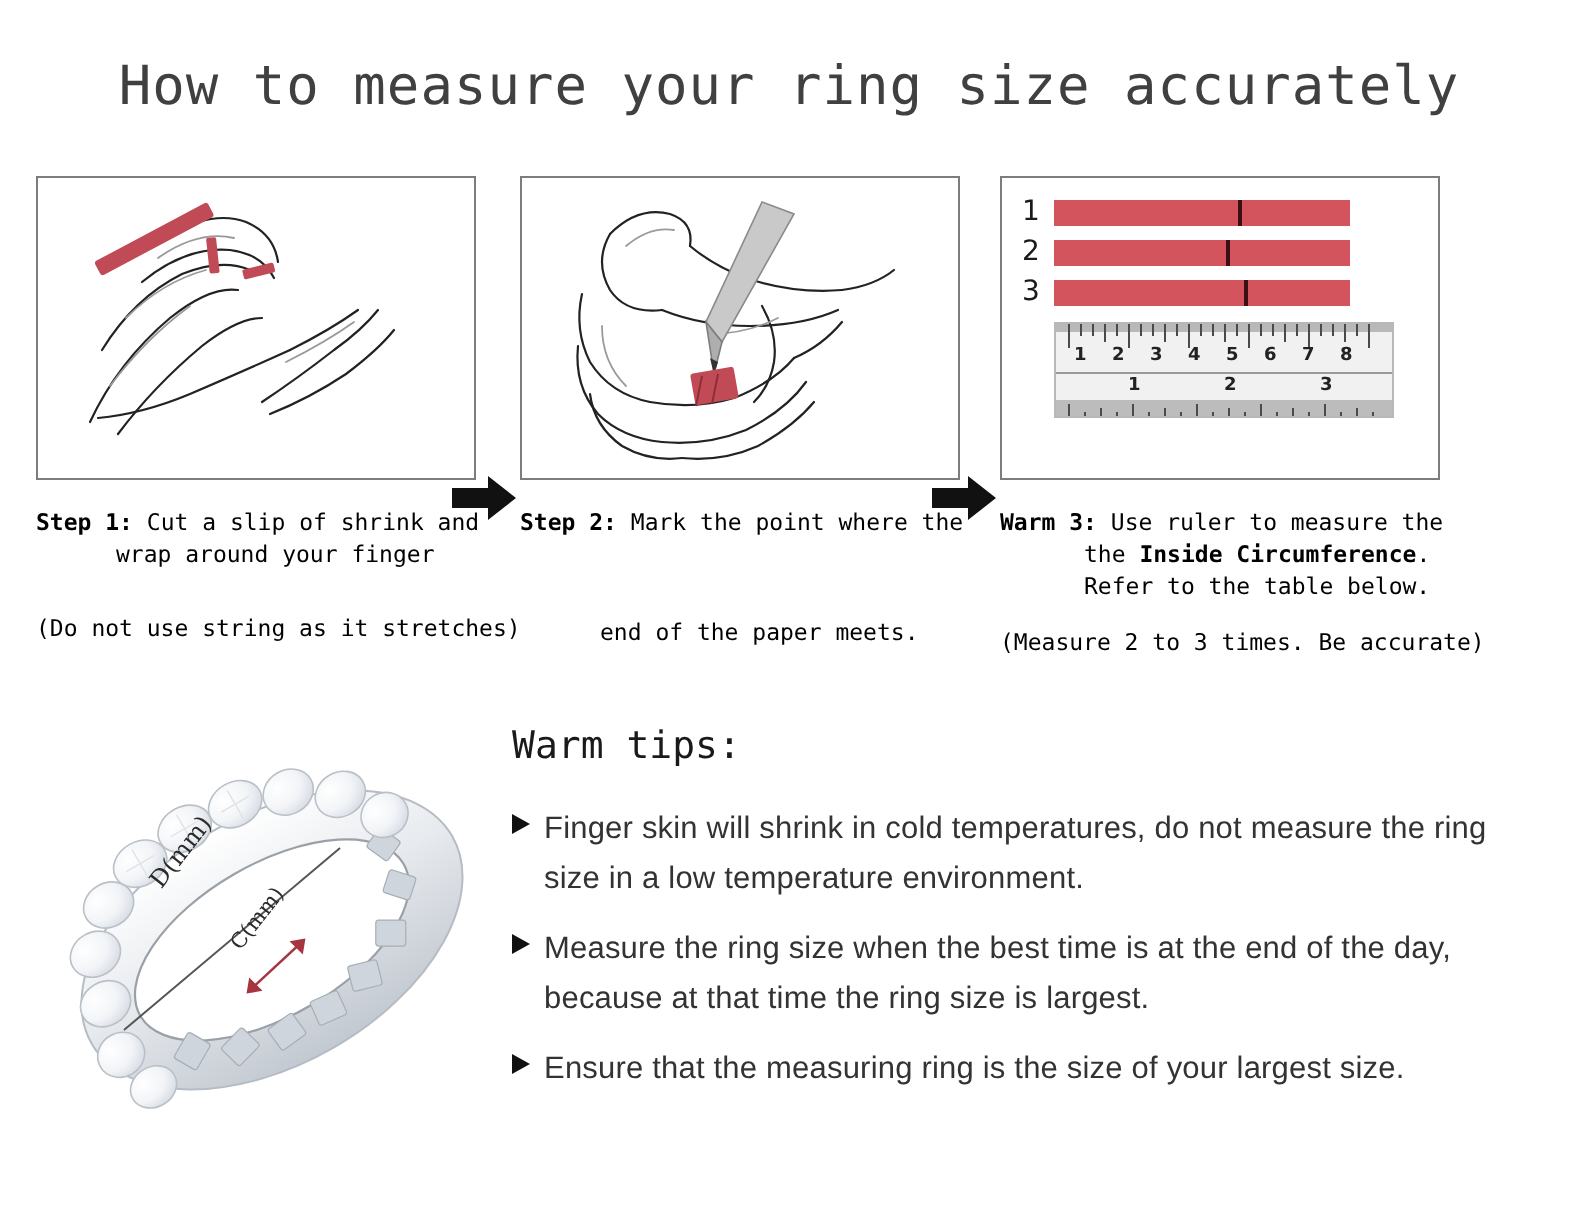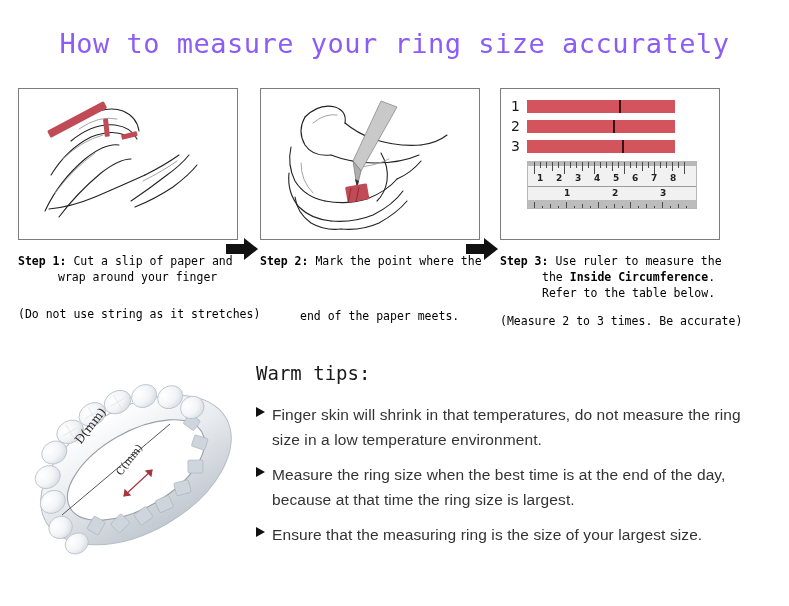--- a/index.html
+++ b/index.html
@@ -19,21 +19,21 @@
   
   .page-title {
     position: absolute;
     left: 0;
     top: 28px;
     width: 789px;
     text-align: center;
     font-family: "DejaVu Sans Mono", monospace;
     font-size: 27px;
     letter-spacing: 0.5px;
-    color: #8b5cf6;
+    color: #404040;
     white-space: nowrap;
   }
 
   
   .steps-row {
     position: absolute;
     left: 0;
     top: 88px;
     width: 789px;
     height: 250px;
@@ -278,21 +278,21 @@
         </g>
 
         <rect x="28" y="42" width="64" height="8" rx="1.5" transform="rotate(-28 28 42)" fill="#c04a55"></rect>
 
         <rect x="84" y="30" width="5" height="18" rx="1" transform="rotate(-6 84 30)" fill="#c04a55"></rect>
         <rect x="102" y="46" width="16" height="5" rx="1" transform="rotate(-14 102 46)" fill="#c04a55"></rect>
       </svg>
     </div>
     <div class="step-caption">
       <span class="lead">Step 1:</span>
-      <span class="l1">Cut a slip of paper and</span>
+      <span class="l1">Cut a slip of shrink and</span>
       <span class="l2">wrap around your finger</span>
     </div>
     <div class="step-note">(Do not use string as it stretches)</div>
   </div>
 
   <div class="step-col c2">
     <div class="panel">
       <svg width="218" height="150" viewBox="0 0 218 150">
         <g fill="none" stroke="#222222" stroke-width="1.1" stroke-linecap="round">
           <path d="M44,28 Q58,14 74,18 Q86,22 84,34"></path>
@@ -419,21 +419,21 @@
           <span class="tickmark" style="left:158px;height:5px"></span>
           <span class="ruler-label" style="left:36px">1</span>
           <span class="ruler-label" style="left:84px">2</span>
           <span class="ruler-label" style="left:132px">3</span>
         </div>
       </div>
 
     </div>
 
     <div class="step-caption">
-      <span class="lead">Step 3:</span>
+      <span class="lead">Warm 3:</span>
       <span class="l1">Use ruler to measure the</span>
       <span class="l2"><span>the </span><b>Inside Circumference</b><span>.</span></span>
       <span class="l3">Refer to the table below.</span>
     </div>
     <div class="step-note">(Measure 2 to 3 times. Be accurate)</div>
   </div>
 </div>
 
 <div class="ring-wrap">
   <svg width="232" height="230" viewBox="0 0 232 230">
@@ -499,21 +499,21 @@
 
 <div class="tips-block">
   <div class="tips-heading">Warm tips:</div>
 
   <div class="tip-item">
     <span class="tip-bullet">
       <svg width="9" height="10" viewBox="0 0 9 10">
           <polygon points="0,0 9,5 0,10" fill="#111111"></polygon>
         </svg>
     </span>
-    <span class="tip-text">Finger skin will shrink in that temperatures, do not measure the ring size in a low temperature environment.</span>
+    <span class="tip-text">Finger skin will shrink in cold temperatures, do not measure the ring size in a low temperature environment.</span>
   </div>
 
   <div class="tip-item">
     <span class="tip-bullet">
       <svg width="9" height="10" viewBox="0 0 9 10">
           <polygon points="0,0 9,5 0,10" fill="#111111"></polygon>
         </svg>
     </span>
     <span class="tip-text">Measure the ring size when the best time is at the end of the day, because at that time the ring size is largest.</span>
   </div>

